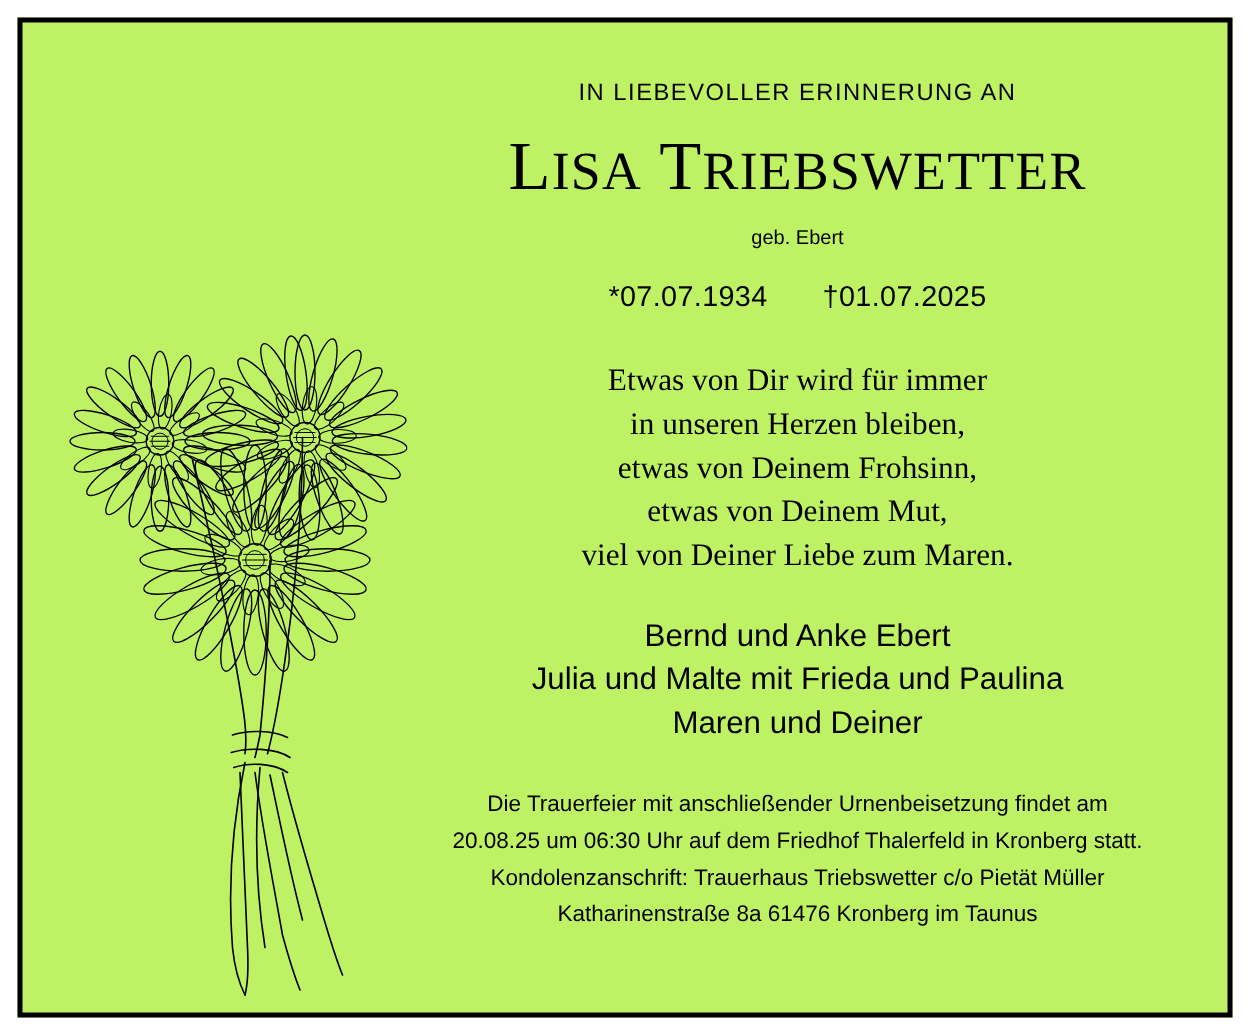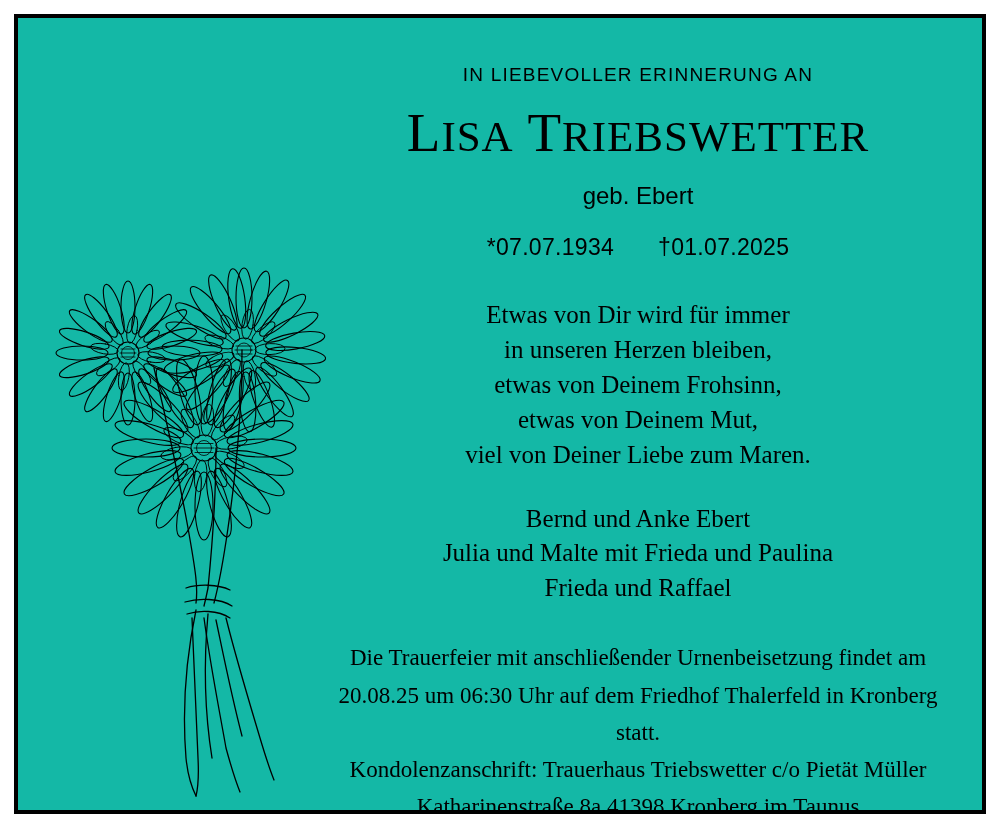--- a/index.html
+++ b/index.html
@@ -21,21 +21,21 @@
     background: #ffffff;
     box-sizing: border-box;
     padding: 14px;
   }
   .frame {
     position: relative;
     width: 100%;
     height: 100%;
     box-sizing: border-box;
     border: 4px solid #000000;
-    background: #14b8a6;
+    background: #bef264;
     overflow: hidden;
   }
   .inner {
     position: relative;
     width: 100%;
     height: 100%;
     box-sizing: border-box;
   }
 
   
@@ -66,49 +66,49 @@
   .name .first-letter {
     font-size: 55px;
   }
   .name .small-caps {
     font-size: 43px;
   }
 
   .maiden {
     margin-top: 20px;
     font-family: "Liberation Sans", sans-serif;
-    font-size: 24px;
+    font-size: 16px;
   }
 
   .dates {
     margin-top: 24px;
     font-family: "Liberation Sans", sans-serif;
     font-size: 23px;
     letter-spacing: 0.3px;
   }
   .dates .birth { margin-right: 44px; }
 
   .poem {
     margin-top: 36px;
     font-family: Liberation Serif, serif;
     font-size: 25px;
     line-height: 1.40;
   }
 
   .family {
     margin-top: 30px;
-    font-family: Liberation Serif, serif;
+    font-family: Liberation Sans, sans-serif;
     font-size: 25px;
     line-height: 1.38;
   }
 
   .details {
     margin-top: 34px;
-    font-family: Liberation Serif, serif;
-    font-size: 23px;
+    font-family: Liberation Sans, sans-serif;
+    font-size: 18px;
     line-height: 1.62;
   }
 
   
   .flowers {
     position: absolute;
     left: 28px;
     top: 240px;
     width: 280px;
     height: 540px;
@@ -303,27 +303,27 @@
           <div>Etwas von Dir wird für immer</div>
           <div>in unseren Herzen bleiben,</div>
           <div>etwas von Deinem Frohsinn,</div>
           <div>etwas von Deinem Mut,</div>
           <div>viel von Deiner Liebe zum Maren.</div>
         </div>
 
         <div class="family">
           <div>Bernd und Anke Ebert</div>
           <div>Julia und Malte mit Frieda und Paulina</div>
-          <div>Frieda und Raffael</div>
+          <div>Maren und Deiner</div>
         </div>
 
         <div class="details">
           <div>Die Trauerfeier mit anschließender Urnenbeisetzung findet am</div>
           <div>20.08.25 um 06:30 Uhr auf dem Friedhof Thalerfeld in Kronberg statt.</div>
           <div>Kondolenzanschrift: Trauerhaus Triebswetter c/o Pietät Müller</div>
-          <div>Katharinenstraße 8a 41398 Kronberg im Taunus</div>
+          <div>Katharinenstraße 8a 61476 Kronberg im Taunus</div>
         </div>
 
       </div>
 
     </div>
   </div>
 </div>
 
 </body></html>

